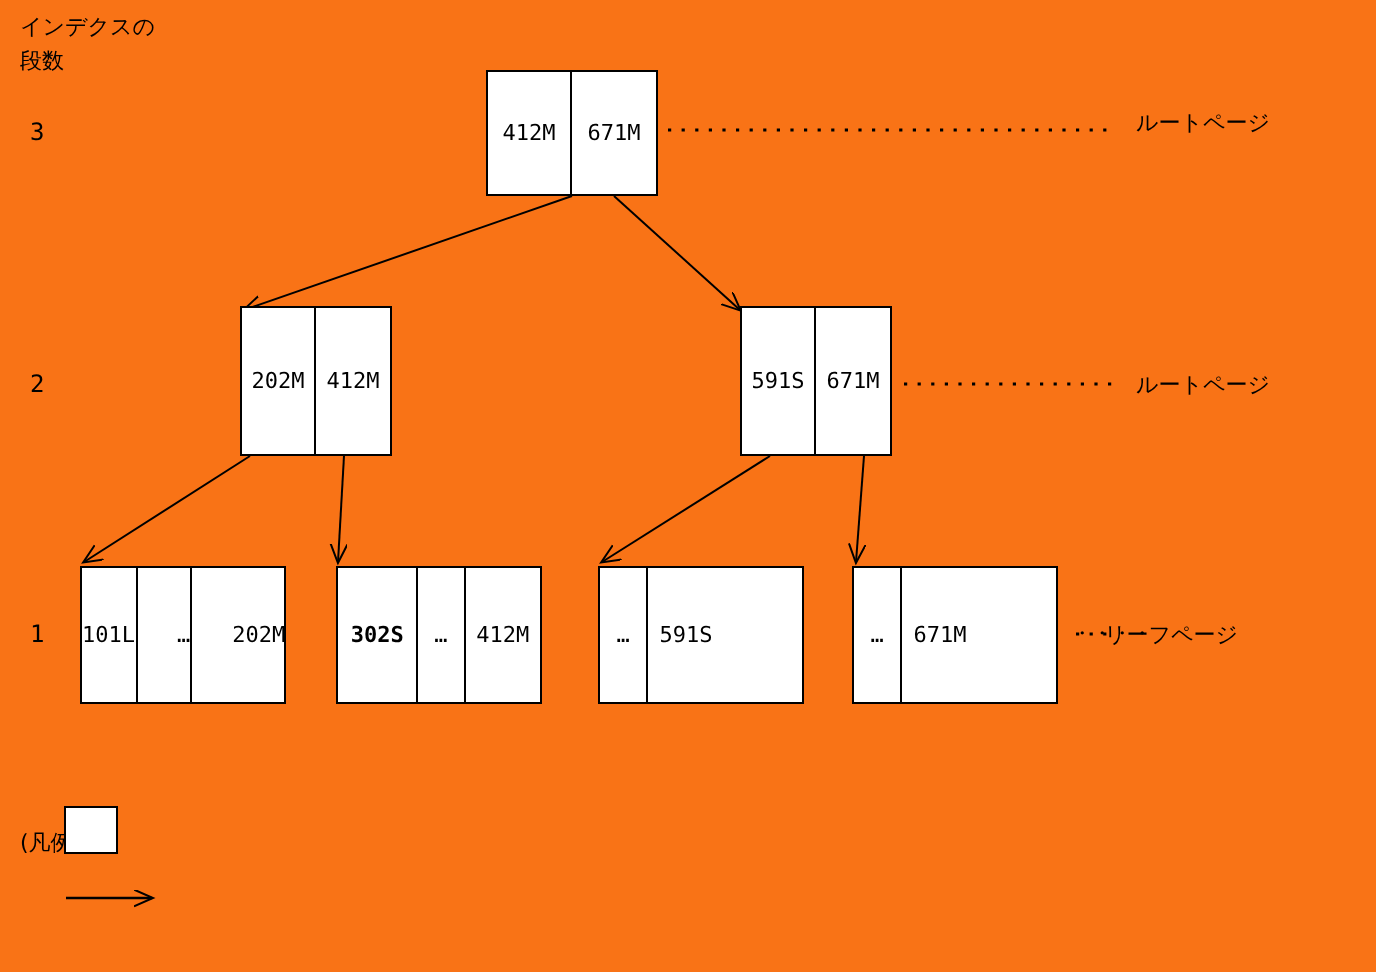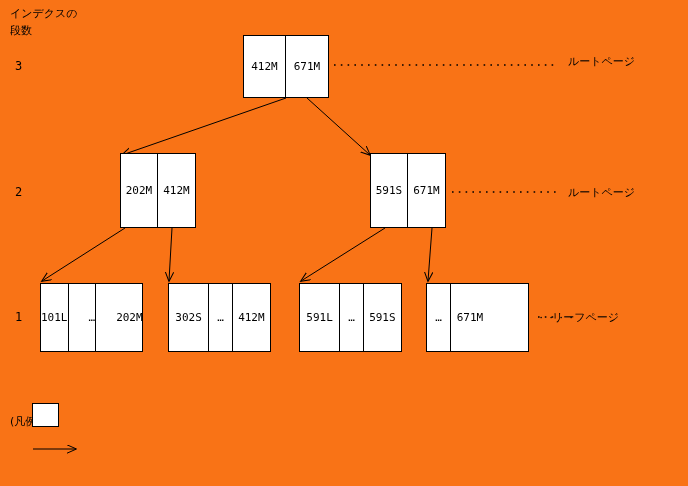--- a/index.html
+++ b/index.html
@@ -129,27 +129,26 @@
     <div class="cell cell-text" style="width:38px;">671M</div>
   </div>
 
   <div class="node" style="left:40px; top:283px; width:103px; height:69px;gap:20px;">
     <div class="cell cell-text" style="width:41px;">101L</div>
     <div class="cell cell-text" style="width:24px;">…</div>
     <div class="cell cell-text" style="width:38px;">202M</div>
   </div>
 
   <div class="node" style="left:168px; top:283px; width:103px; height:69px;">
-    <div class="cell cell-text" style="width:41px;">302S</div>
+    <div class="cell cell-text" style="width:41px;font-weight:bold;">302S</div>
     <div class="cell cell-text" style="width:24px;">…</div>
     <div class="cell cell-text" style="width:38px;">412M</div>
   </div>
 
   <div class="node" style="left:299px; top:283px; width:103px; height:69px;">
-    <div class="cell cell-text" style="width:41px;">591L</div>
     <div class="cell cell-text" style="width:24px;">…</div>
     <div class="cell cell-text" style="width:38px;">591S</div>
   </div>
 
   <div class="node" style="left:426px; top:283px; width:103px; height:69px;">
     <div class="cell cell-text" style="width:24px;">…</div>
     <div class="cell cell-text" style="width:38px;">671M</div>
   </div>
 
   <div class="abs jp" style="left:536px; top:310px; font-size:10px;">・・・・</div>

